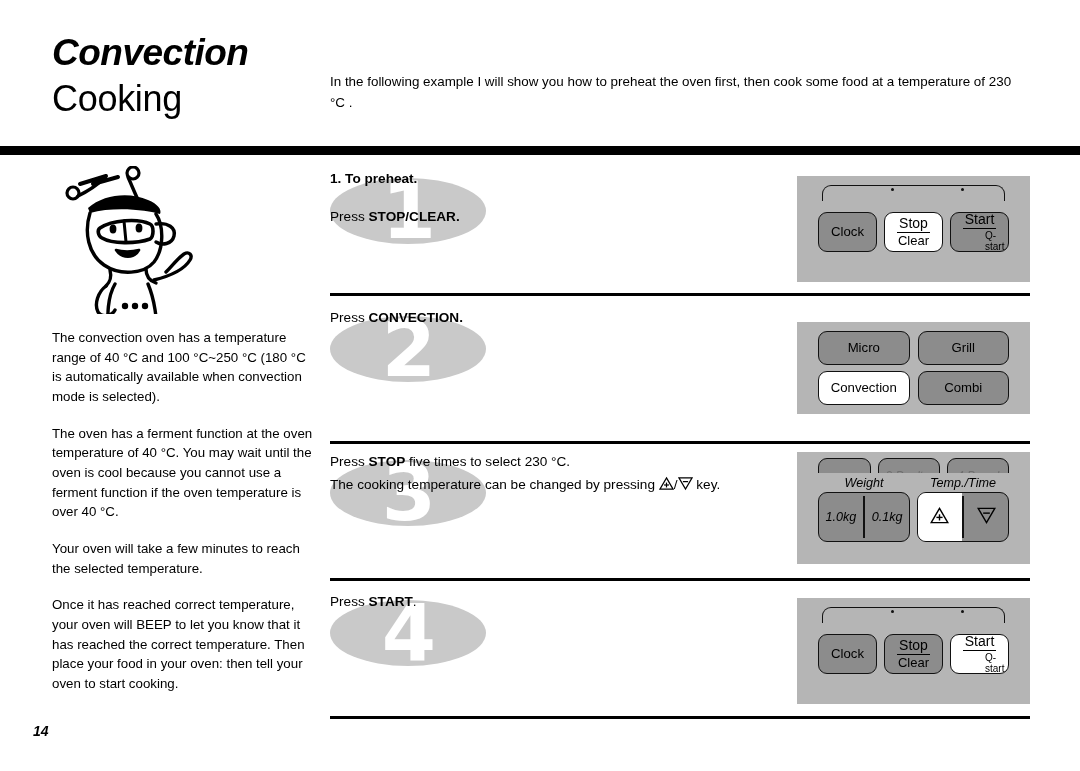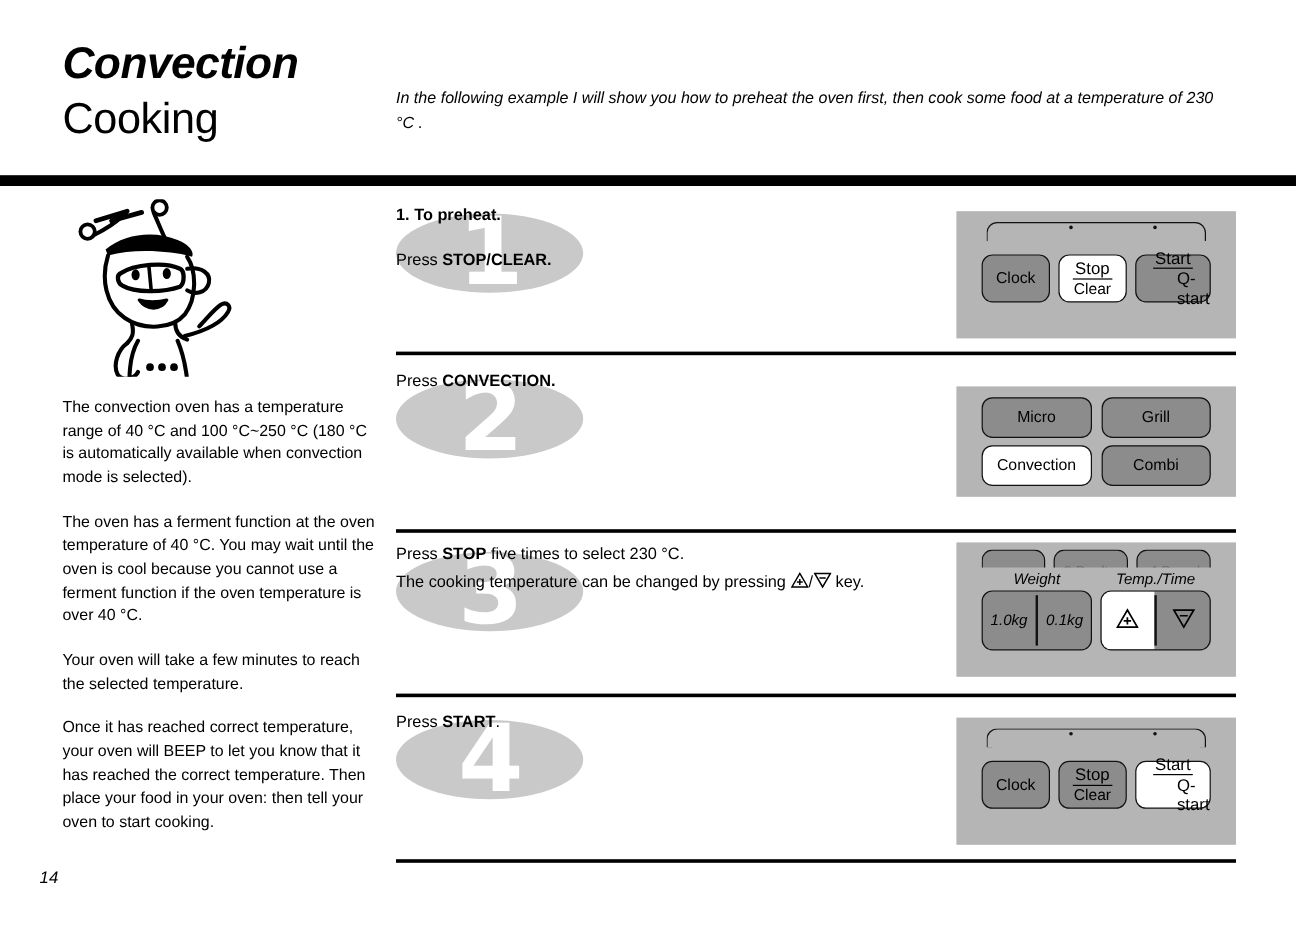--- a/index.html
+++ b/index.html
@@ -41,21 +41,20 @@
     line-height: 1.05;
     margin-top: 9px;
     letter-spacing: -0.3px;
     color: #000;
   }
   #intro-text {
     position: absolute;
     left: 330px; top: 72px;
     width: 690px;
     font-size: 13.4px;
-    font-style: italic;
     line-height: 1.55;
     color: #000;
   }
   #header-rule {
     position: absolute;
     left: 0; top: 146px;
     width: 1080px; height: 9px;
     background: #000;
   }
 
@@ -172,21 +171,21 @@
   .btn.on { background: #ffffff; }
   .btn-stack-top {
     border-bottom: 1.4px solid #000;
     padding: 0 2px 0px 2px;
     font-size: 14px;
   }
   .btn-stack-bot {
     padding-top: 1px;
     font-size: 13px;
   }
-  .btn-stack-bot.small { font-size: 14px; margin-left: 34px; }
+  .btn-stack-bot.small { font-size: 10px; margin-left: 34px; }
 
   
   .display-strip {
     height: 15px;
     border: 1.7px solid #111;
     border-bottom: none;
     border-radius: 9px 9px 0 0;
     margin: 0 4px 11px 4px;
     background: #b5b5b5;
     position: relative;
@@ -280,21 +279,21 @@
     position: absolute;
     left: 330px; top: 716px;
     width: 700px; height: 3px;
     background: #000;
   }
   #page-num {
     position: absolute;
     left: 33px; top: 723px;
     font-size: 14px;
     font-style: italic;
-    font-weight: normal;
+    font-weight: bold;
   }
 </style>
 </head>
 <body>
 
 <div id="header-area">
   <div id="title-block">
     <div id="title-main">Convection</div>
     <div id="title-sub">Cooking</div>
   </div>

